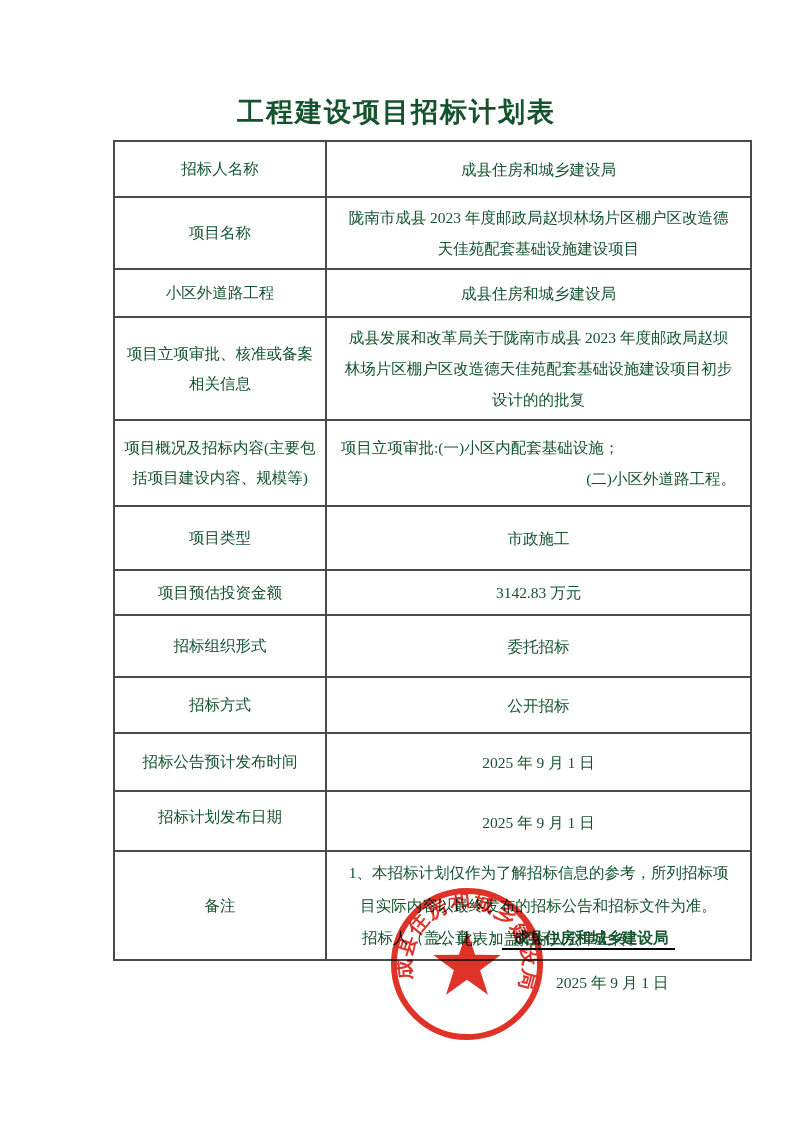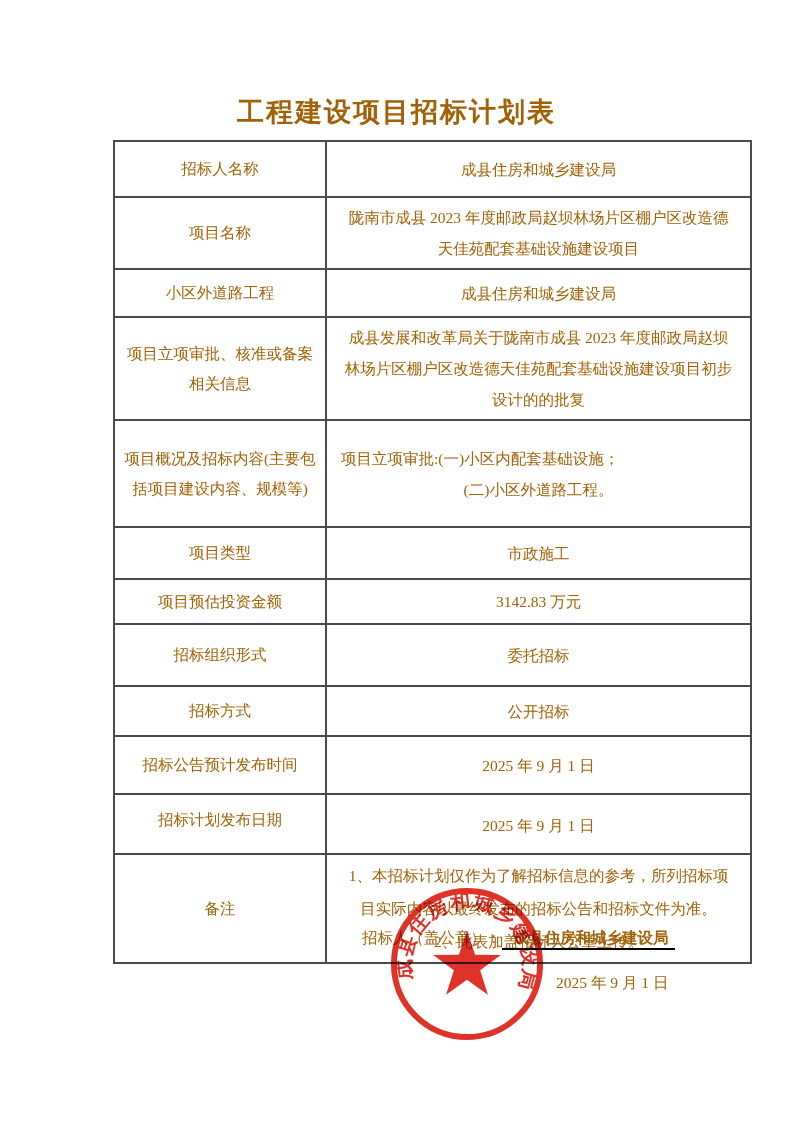--- a/index.html
+++ b/index.html
@@ -1,18 +1,18 @@
 <!DOCTYPE html>
 <html><head>
 <meta charset="utf-8">
 <style>
   html,body{margin:0;padding:0;background:#ffffff;}
   .page{
     position:relative;width:793px;height:1122px;background:#ffffff;overflow:hidden;
-    font-family:"Liberation Serif","DejaVu Serif",serif;color:#a16207;
+    font-family:"Liberation Serif","DejaVu Serif",serif;color:#14532d;
   }
   .title{
     position:absolute;top:94px;left:0;width:100%;margin:0;
     text-align:center;font-size:27px;font-weight:bold;letter-spacing:2px;
   }
   table.tender-table{
     position:absolute;top:140px;left:113px;width:639px;
     border-collapse:collapse;table-layout:fixed;
     border:2px solid #2e2e2e;
     font-size:15.5px;
@@ -24,31 +24,31 @@
   }
   td.value-cell{
     text-align:center;vertical-align:middle;
     padding:4px 14px;line-height:31px;
   }
   
   tr:nth-child(1){height:56px}
   tr:nth-child(2){height:62px}
   tr:nth-child(3){height:48px}
   tr:nth-child(4){height:86px}
-  tr:nth-child(5){height:107px}
-  tr:nth-child(6){height:52px}
+  tr:nth-child(5){height:86px}
+  tr:nth-child(6){height:64px}
   tr:nth-child(7){height:45px}
   tr:nth-child(8){height:62px}
-  tr:nth-child(9){height:50px}
+  tr:nth-child(9){height:56px}
   tr:nth-child(10){height:58px}
   tr:nth-child(11){height:60px}
   tr:nth-child(12){height:101px}
   
   tr:nth-child(5) td.value-cell .line:first-child{text-align:left;}
-  tr:nth-child(5) td.value-cell .line:last-child{text-align:center;}
+  tr:nth-child(5) td.value-cell .line:last-child{text-align:right;}
   
   tr:nth-child(11) td.label-cell{vertical-align:top;padding-top:10px;border-radius:10px;}
   tr:nth-child(11) td.value-cell{vertical-align:bottom;padding-bottom:12px;}
   
   tr:nth-child(12) td.value-cell{text-align:center;line-height:33px;}
   .signature-row{position:absolute;top:928px;left:362px;font-size:15.5px;white-space:nowrap;}
   .signature-name{border-bottom:2px solid #000;padding:0 6px 2px 12px;font-weight:bold;}
   .footer-date{position:absolute;top:973px;left:556px;font-size:15.5px;white-space:nowrap;}
   .stamp{
     position:absolute;top:885px;left:388px;width:158px;height:158px;

